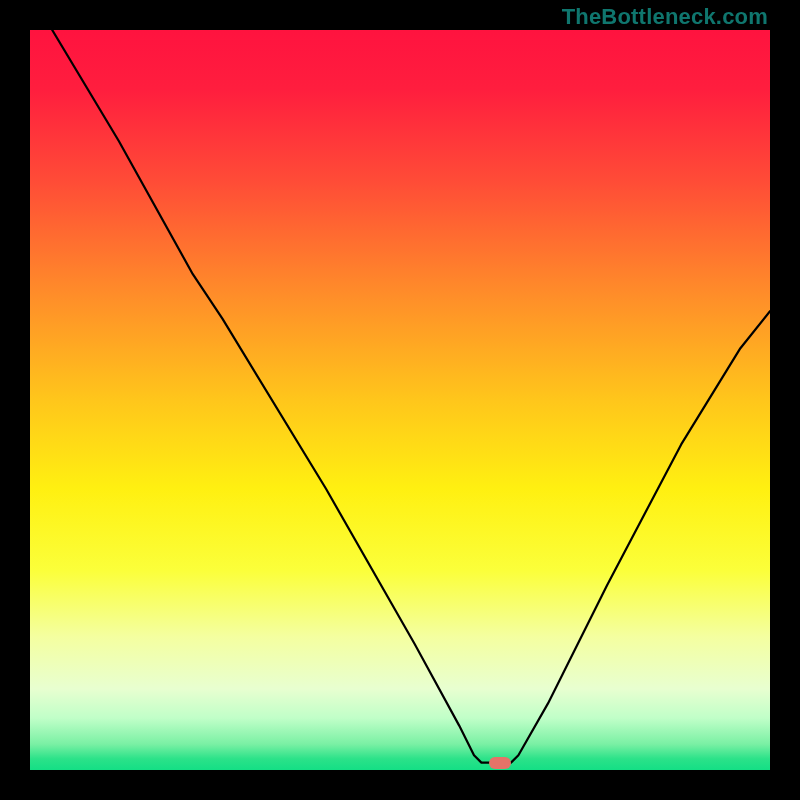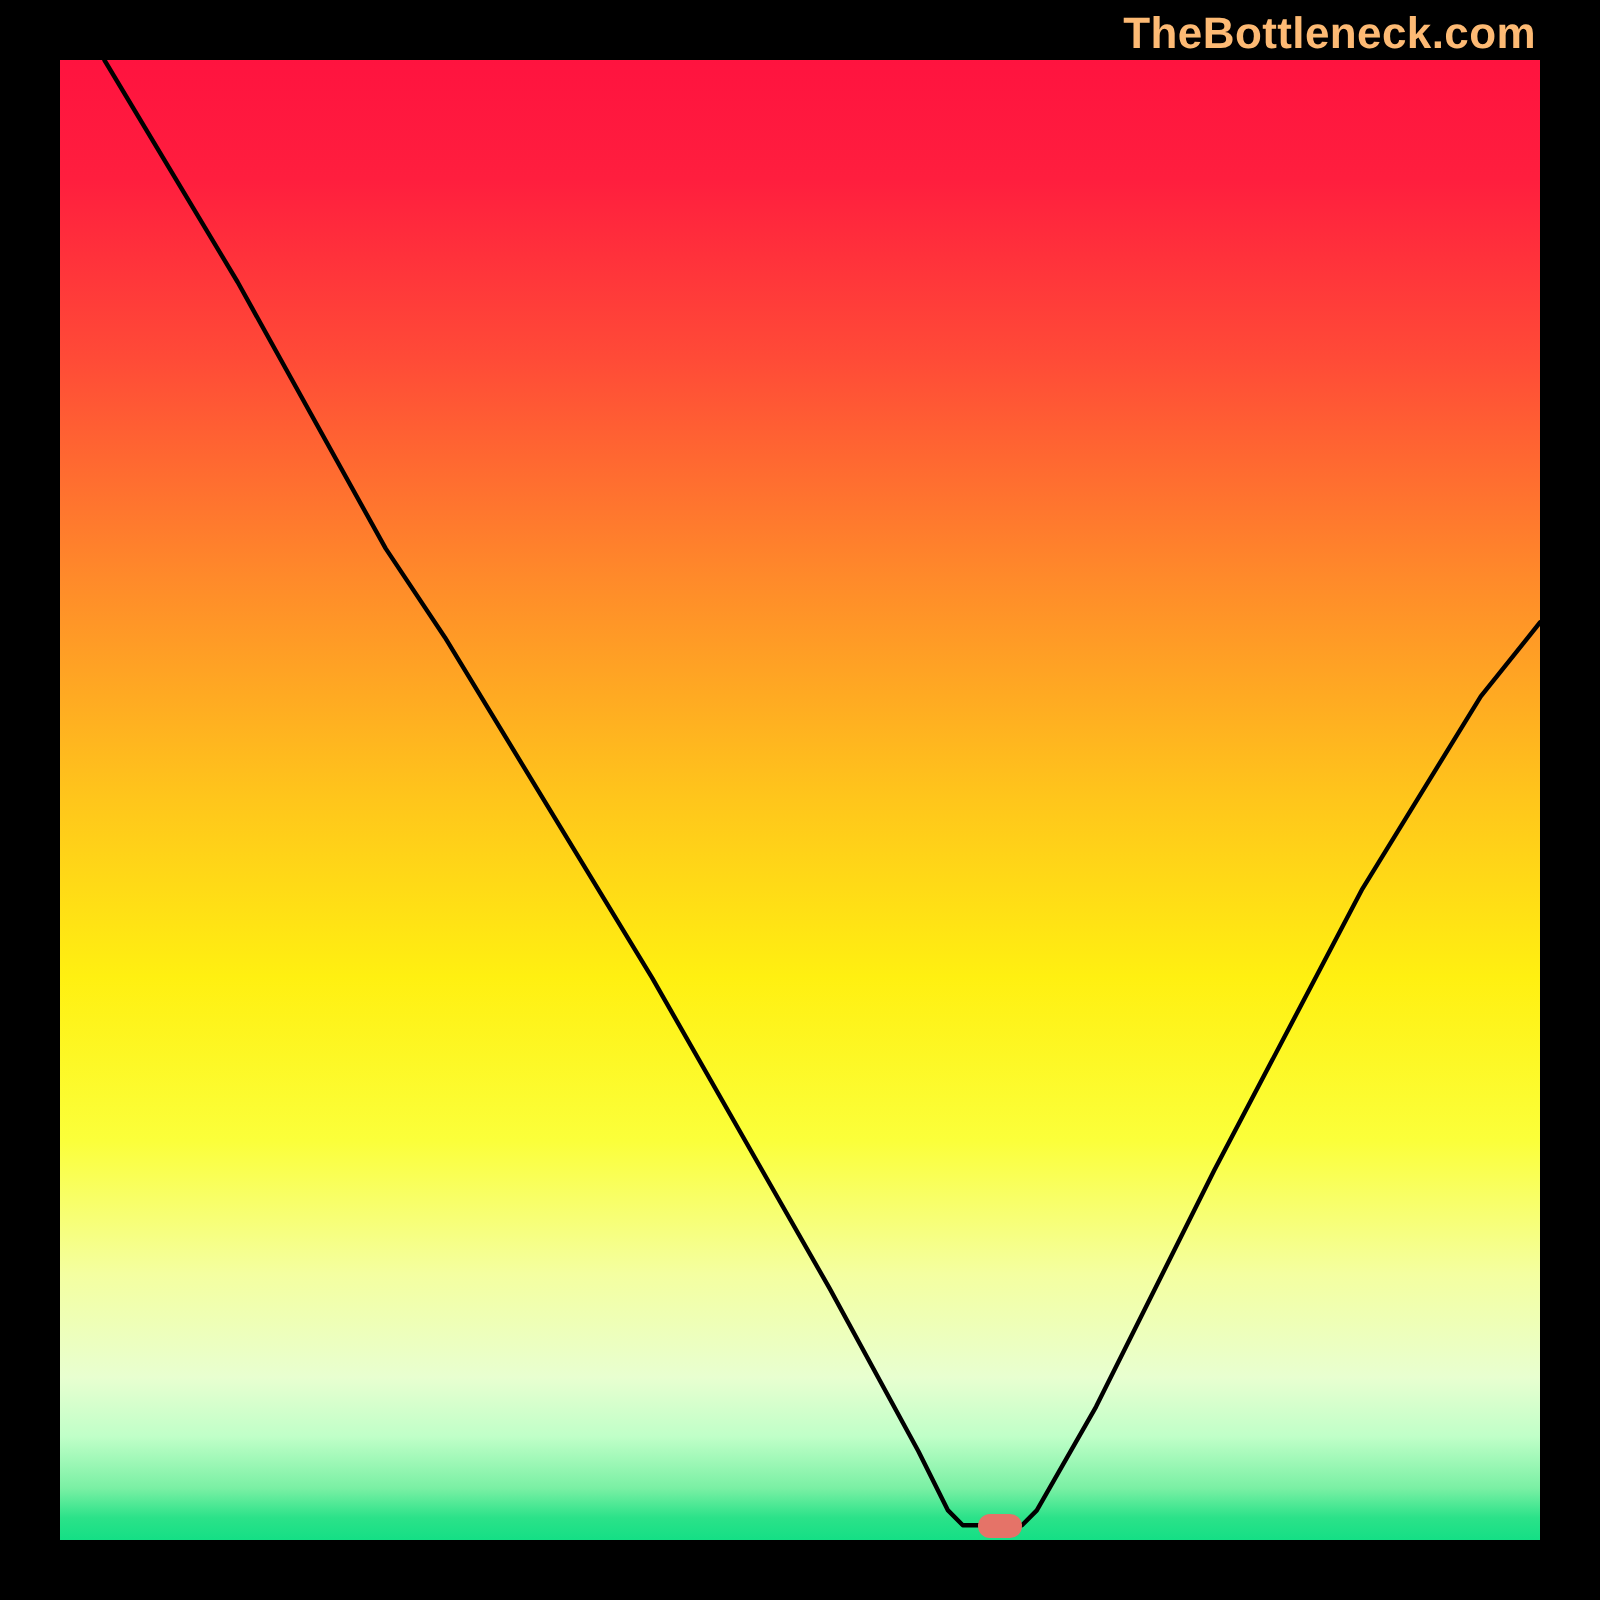--- a/index.html
+++ b/index.html
@@ -24,21 +24,21 @@
     width: 100%;
     height: 100%;
   }
   .watermark {
     position: absolute;
     top: 4px;
     right: 32px;
     font-family: Arial, Helvetica, sans-serif;
     font-size: 22px;
     font-weight: 600;
-    color: #fdba74;
+    color: #0f766e;
     letter-spacing: 0.2px;
   }
   svg.curve {
     position: absolute;
     left: 0;
     top: 0;
     width: 100%;
     height: 100%;
   }
   .marker {

